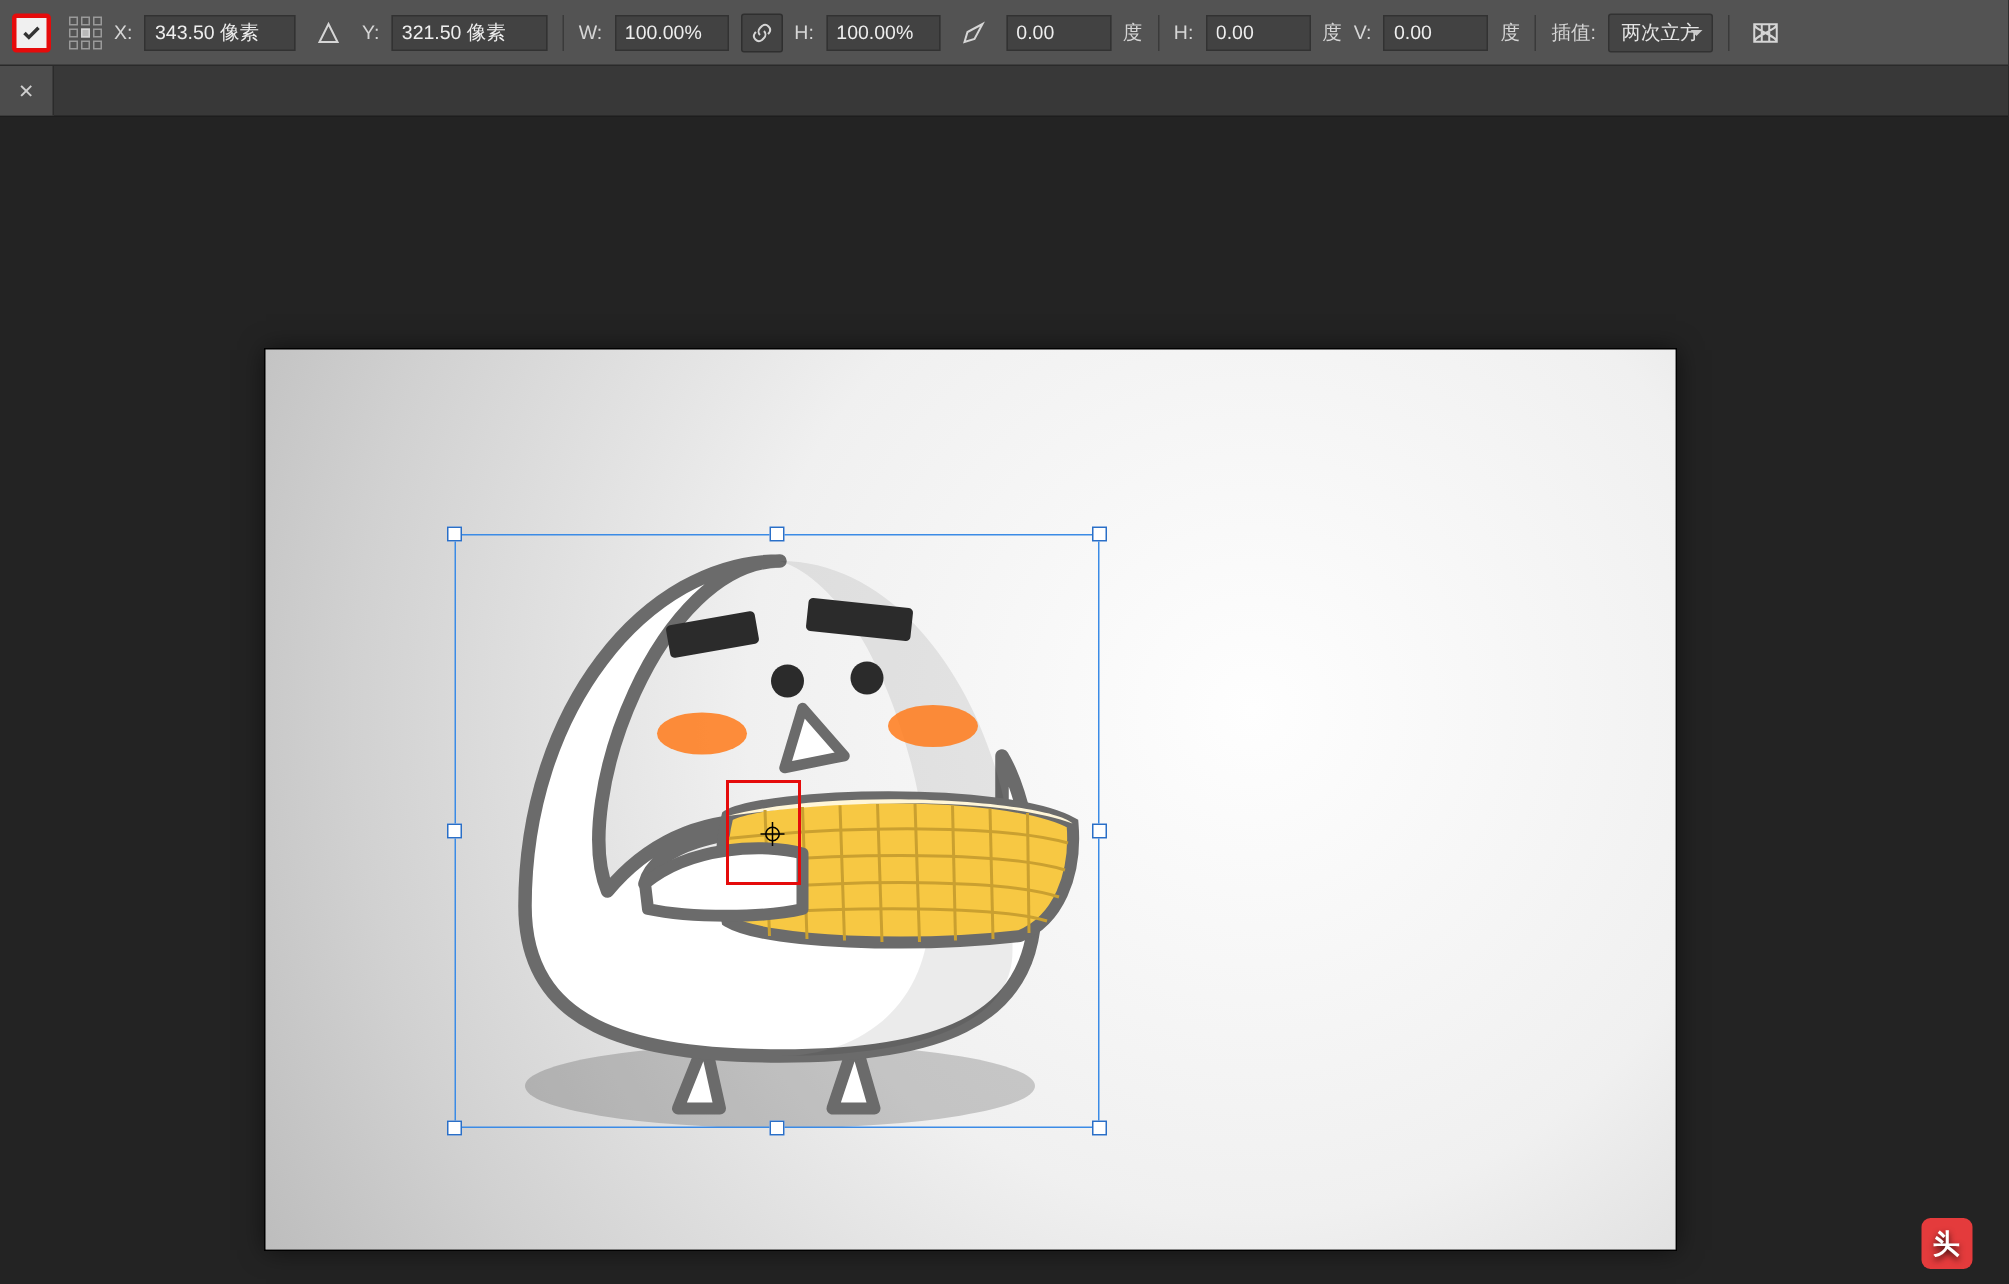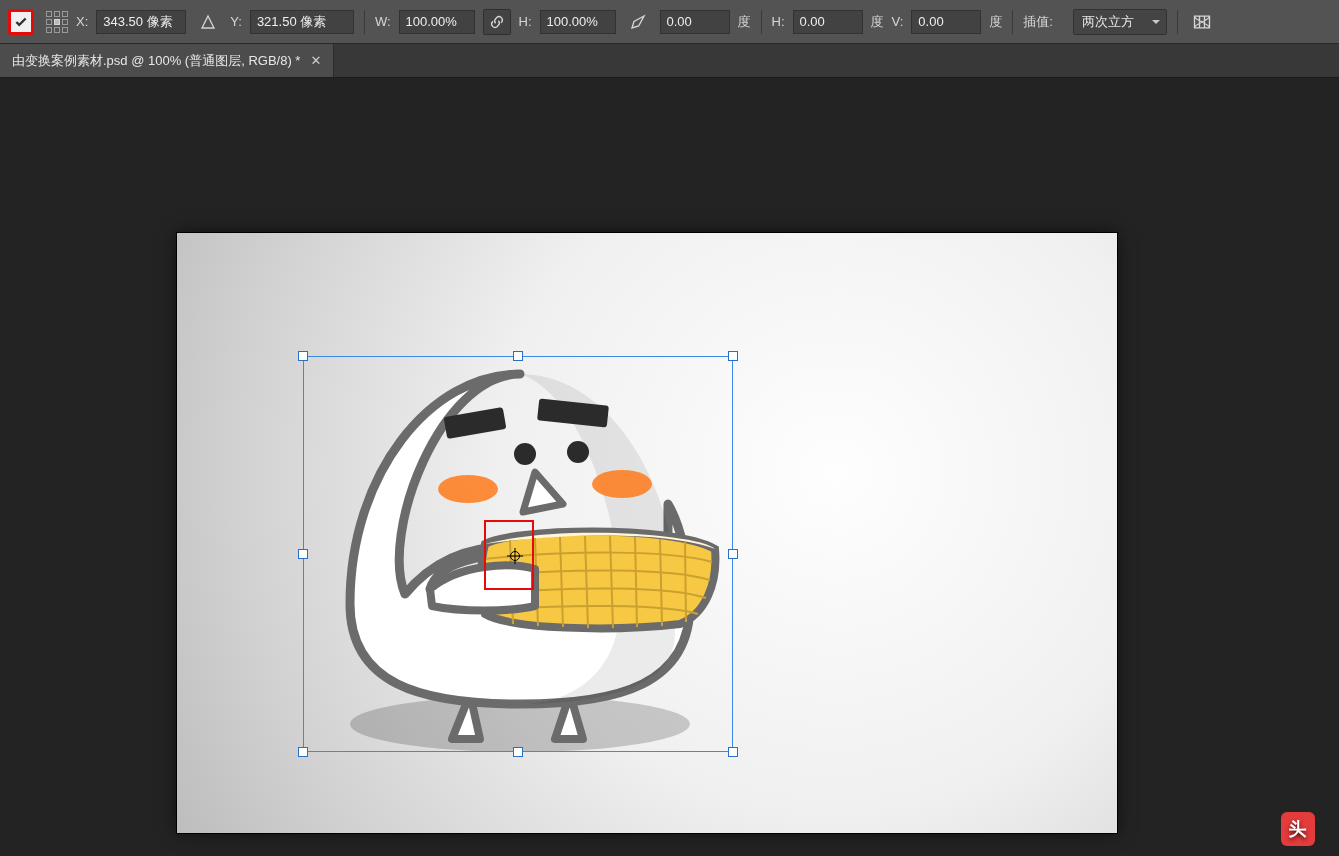--- a/index.html
+++ b/index.html
@@ -64,24 +64,24 @@
     border-radius:2px;
   }
   .linked { background:#434343; border:1px solid #2f2f2f;}
   .sep { width:1px; height:24px; background:#3a3a3a; margin:0 2px;}
 
   .interp-select{
     background:#444;
     border:1px solid #323232;
     color:#e5e5e5;
     height:26px;
-    padding:0 32px 0 8px;
+    padding:0 8px 0 8px;
     border-radius:2px;
     position:relative;
-    display:flex; align-items:center;margin-left:12px;
+    display:flex; align-items:center;
   }
   .interp-select::after{
     content:""; position:absolute; right:6px; top:50%;
     border:4px solid transparent; border-top-color:#c9c9c9;
     transform:translateY(-2px);
   }
 
   
   .tab-bar{
     height:34px;
@@ -205,21 +205,21 @@
       <span></span>
     <span></span>
       <span class="filled"></span>
       <span></span>
     <span></span>
       <span></span>
       <span></span>
   </div>
 
   <span class="lbl">X:</span>
-  <input class="val-input" style="width: 90px;" value="343.50 像素">
+  <input class="val-input" style="width: 101px;" value="343.50 像素">
 
   <div class="icon-btn">
     <svg width="16" height="16" viewBox="0 0 24 24">
         <path fill="none" stroke="#d6d6d6" stroke-width="2" d="M12 3l9 18H3z"></path>
       </svg>
   </div>
 
   <span class="lbl">Y:</span>
   <input class="val-input" style="width: 104px;" value="321.50 像素">
 
@@ -265,21 +265,20 @@
   <div class="sep"></div>
   <div class="icon-btn">
     <svg width="20" height="18" viewBox="0 0 24 20">
       <path fill="none" stroke="#d6d6d6" stroke-width="1.6" d="M3 3h18v14H3zM3 3c0 5 18 9 18 14M21 3c0 5-18 9-18 14M9 3v14M15 3v14"></path>
     </svg>
   </div>
 </div>
 
 <div class="tab-bar">
   <div class="doc-tab">
-    <span>由变换案例素材.psd @ 100% (普通图层, RGB/8) *</span>
     <span class="tab-close">✕</span>
   </div>
 </div>
 
 <div class="work-area">
 
   <div class="canvas"></div>
 
   <svg class="char" viewBox="0 0 430 410">
 

